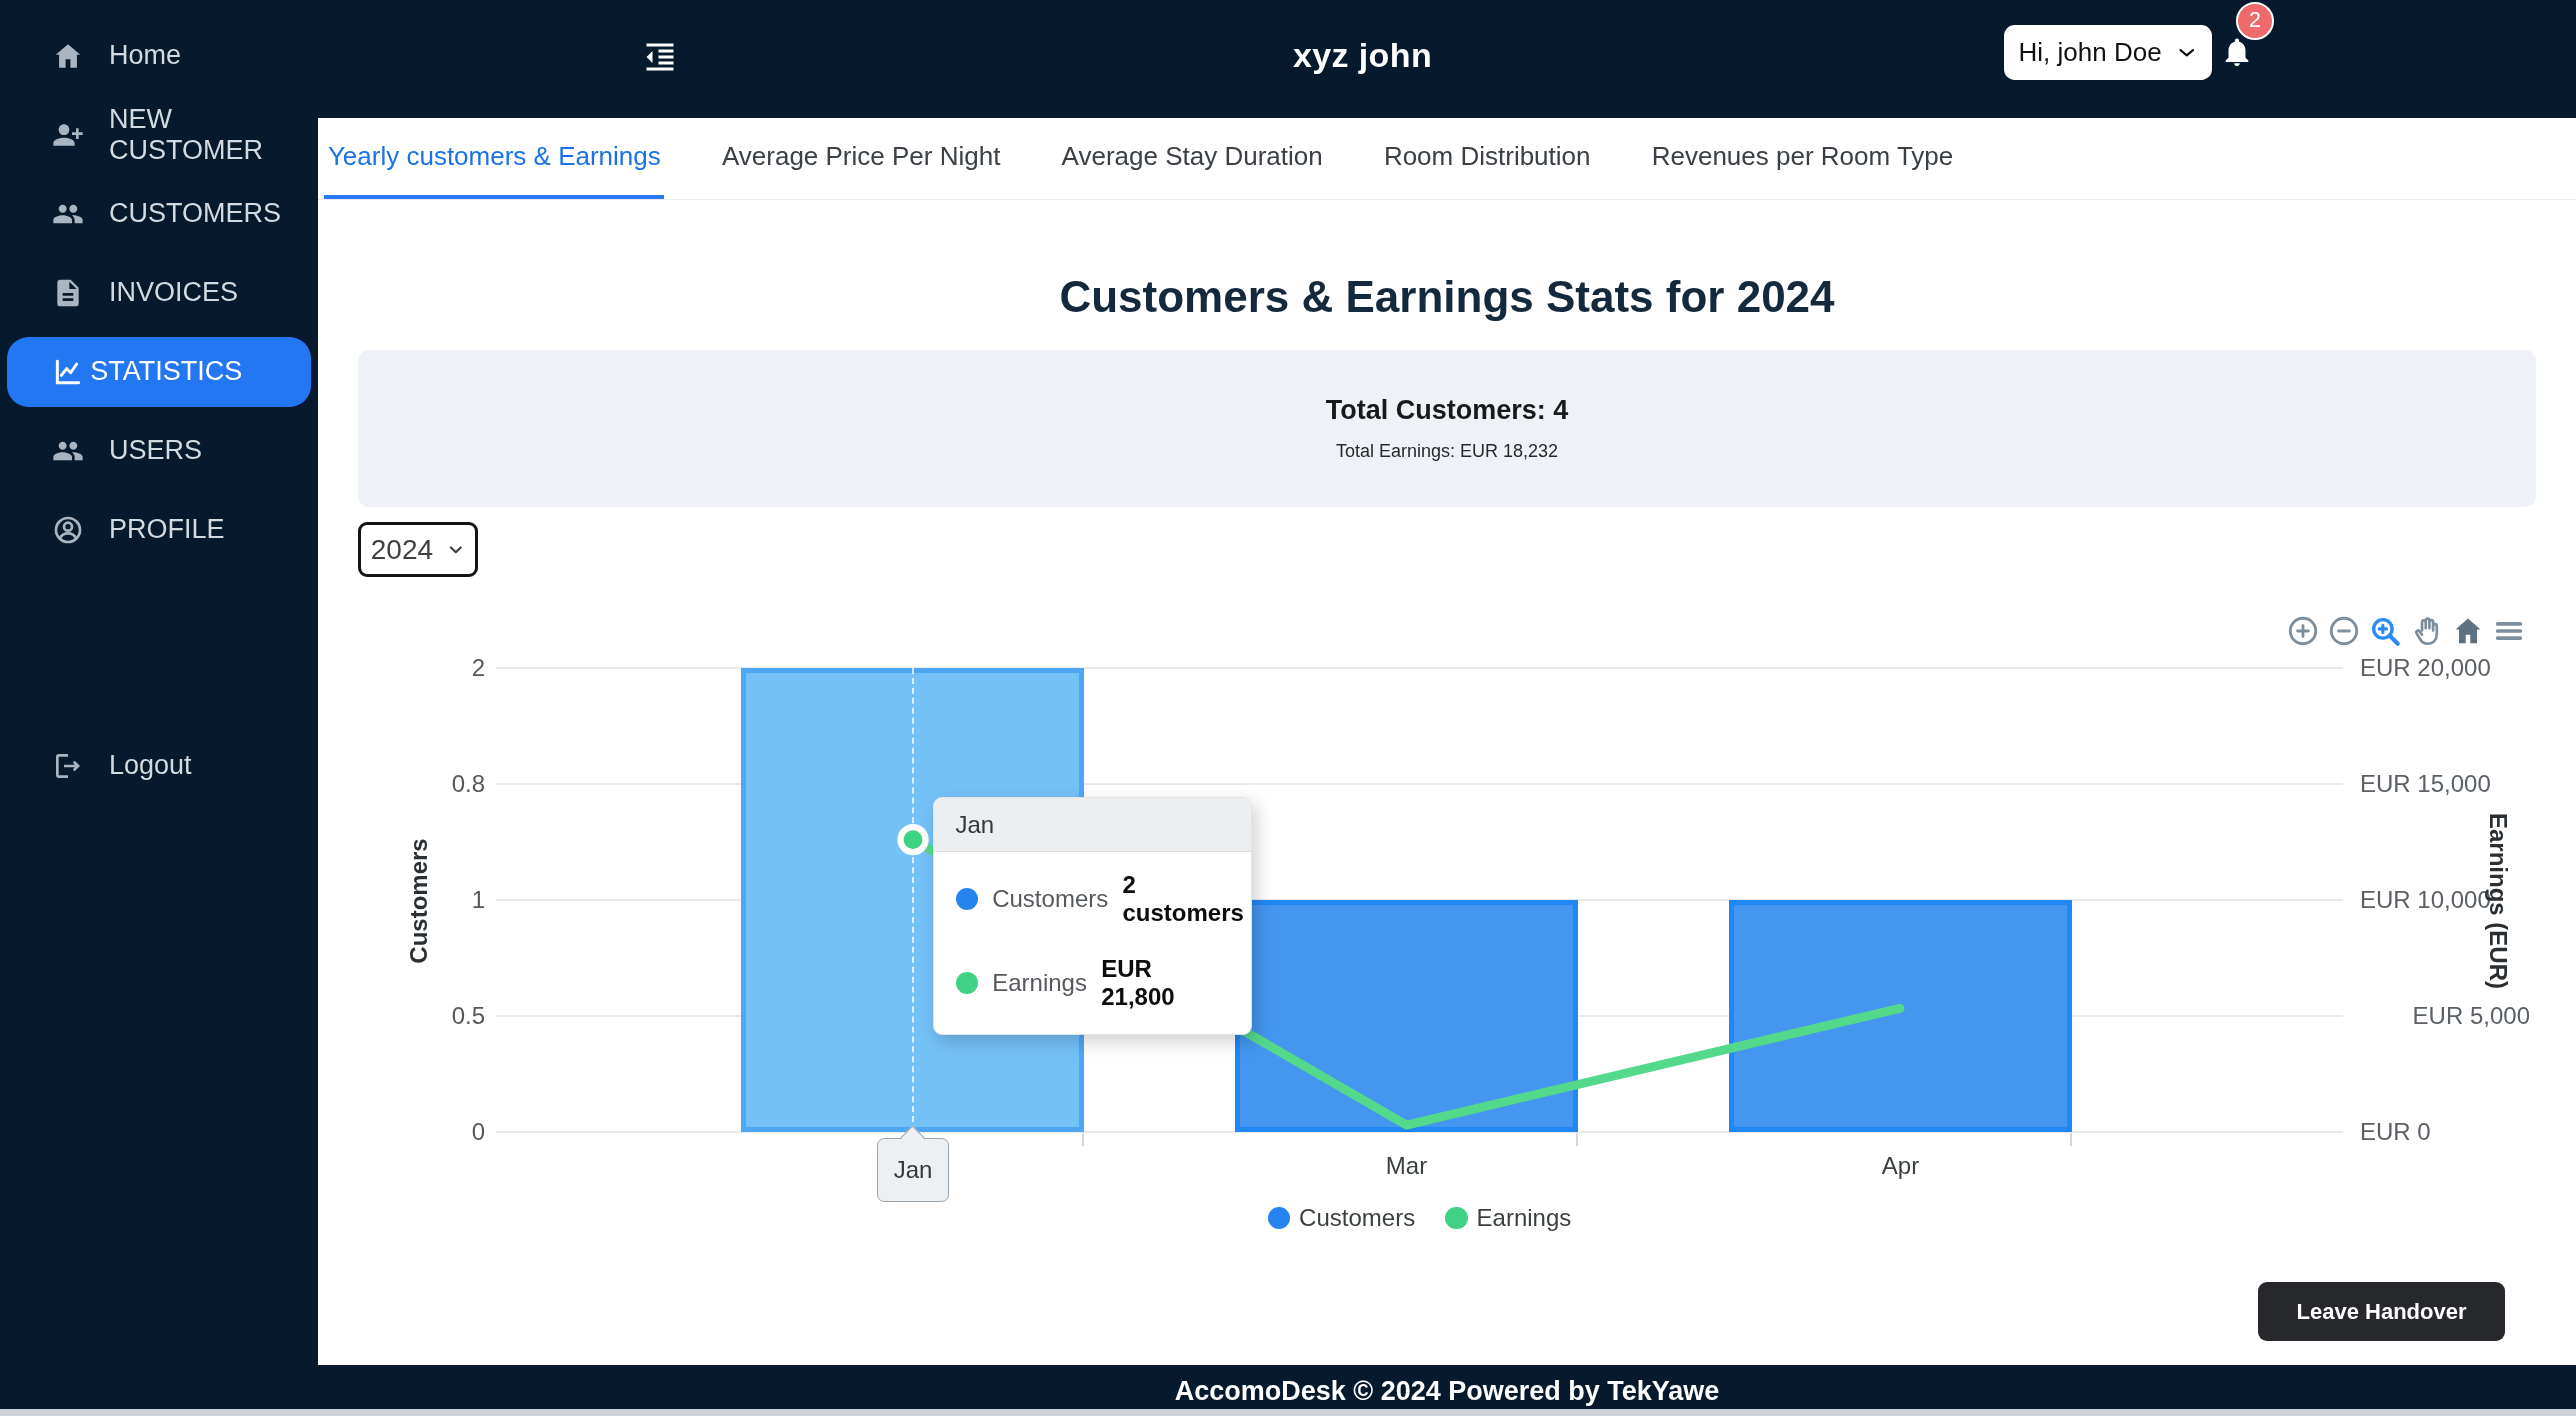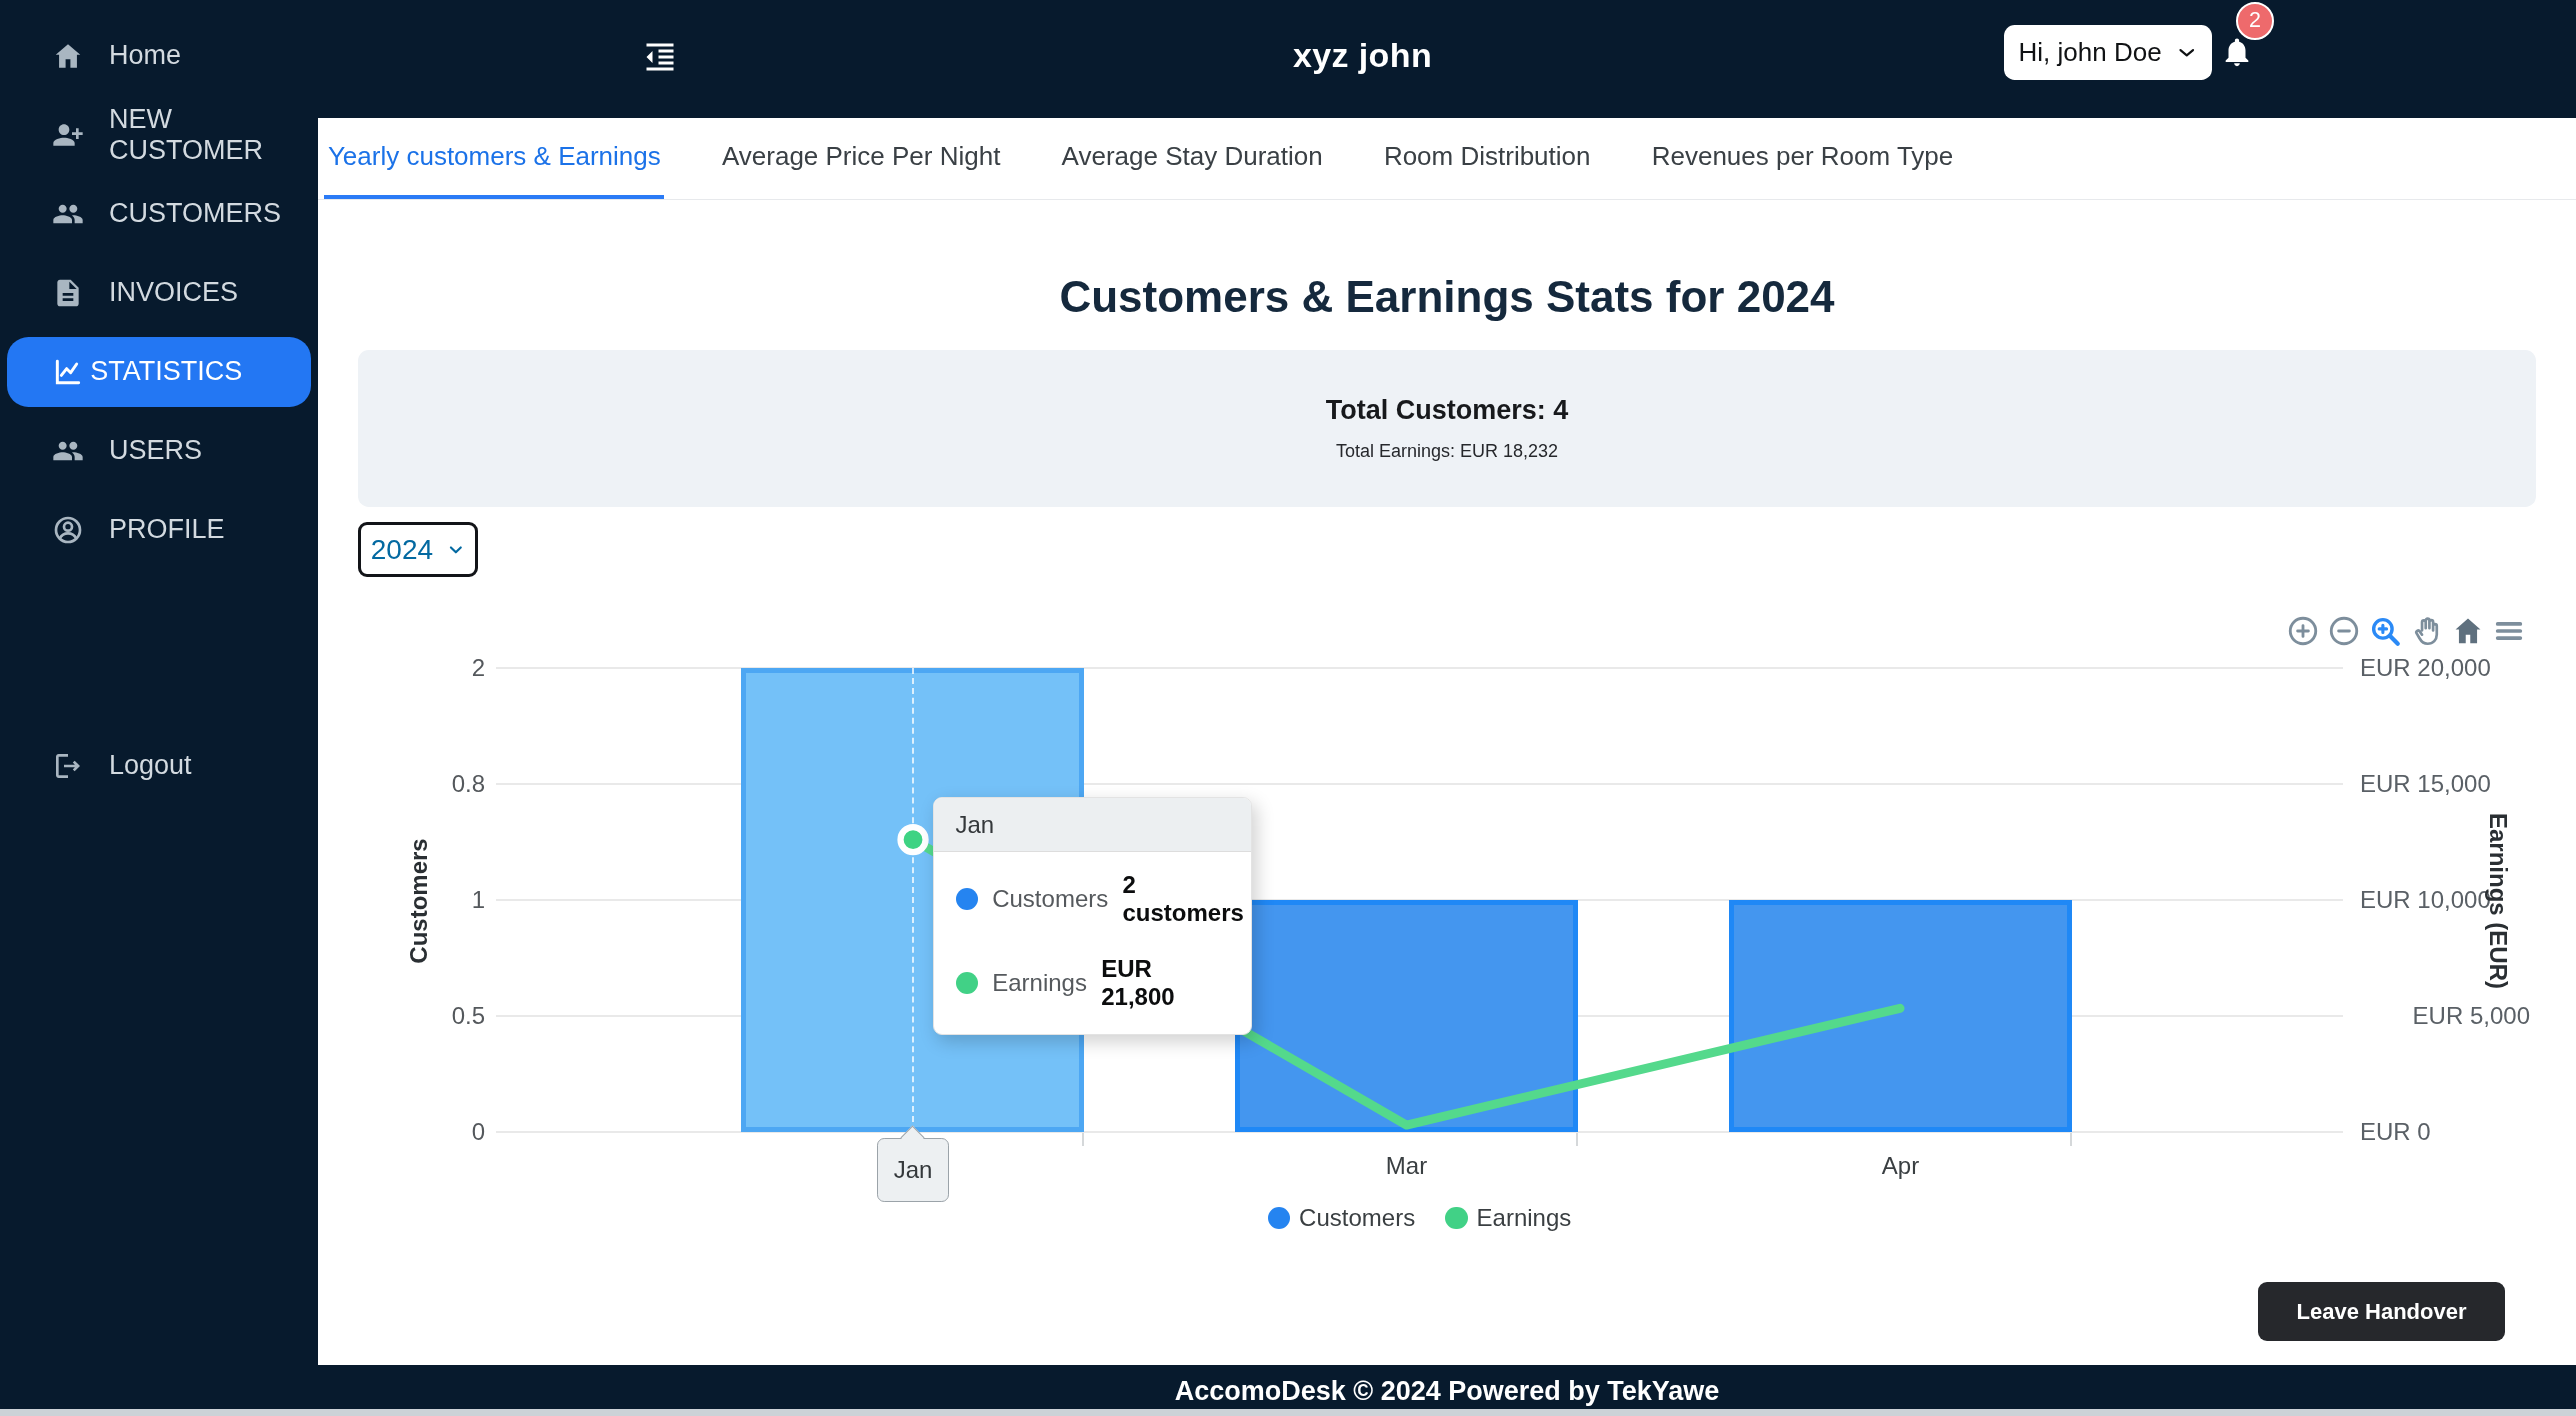--- a/index.html
+++ b/index.html
@@ -46,21 +46,21 @@
   
   .page-heading { position:absolute; left:318px; top:272px; width:2258px; text-align:center;
                   font-size:44px; font-weight:800; color:#15293d; }
   .summary-card { position:absolute; left:358px; top:350px; width:2178px; height:157px; background:#eef2f6;
                   border-radius:10.7px; display:flex; flex-direction:column; align-items:center;
                   justify-content:center; gap:14.3px; }
   .summary-line1 { font-size:27px; font-weight:bold; color:#17191c; }
   .summary-line2 { font-size:18px; color:#26282c; }
   .year-select { position:absolute; left:358px; top:522px; width:120px; height:55px; background:#ffffff;
                  border:3.6px solid #121418; border-radius:9px; display:flex; align-items:center;
-                 justify-content:center; gap:12.5px; font-size:28px; color:#0369a1; cursor:pointer; }
+                 justify-content:center; gap:12.5px; font-size:28px; color:#404040; cursor:pointer; }
 
   
   .chart-toolbar { position:absolute; left:2286px; top:614px; display:flex; gap:7.2px; align-items:center; z-index:6; }
   .tool-btn { width:34px; height:34px; color:#7d8e9c; cursor:pointer; }
   .tool-btn.blue { color:#2b8af6; }
   .tool-btn.dark { color:#5f707e; }
 
   
   .gl { position:absolute; left:496px; width:1847px; height:1.8px; background:#e9e9e9; }
   .ytl { position:absolute; font-size:24px; color:#54585c; }

